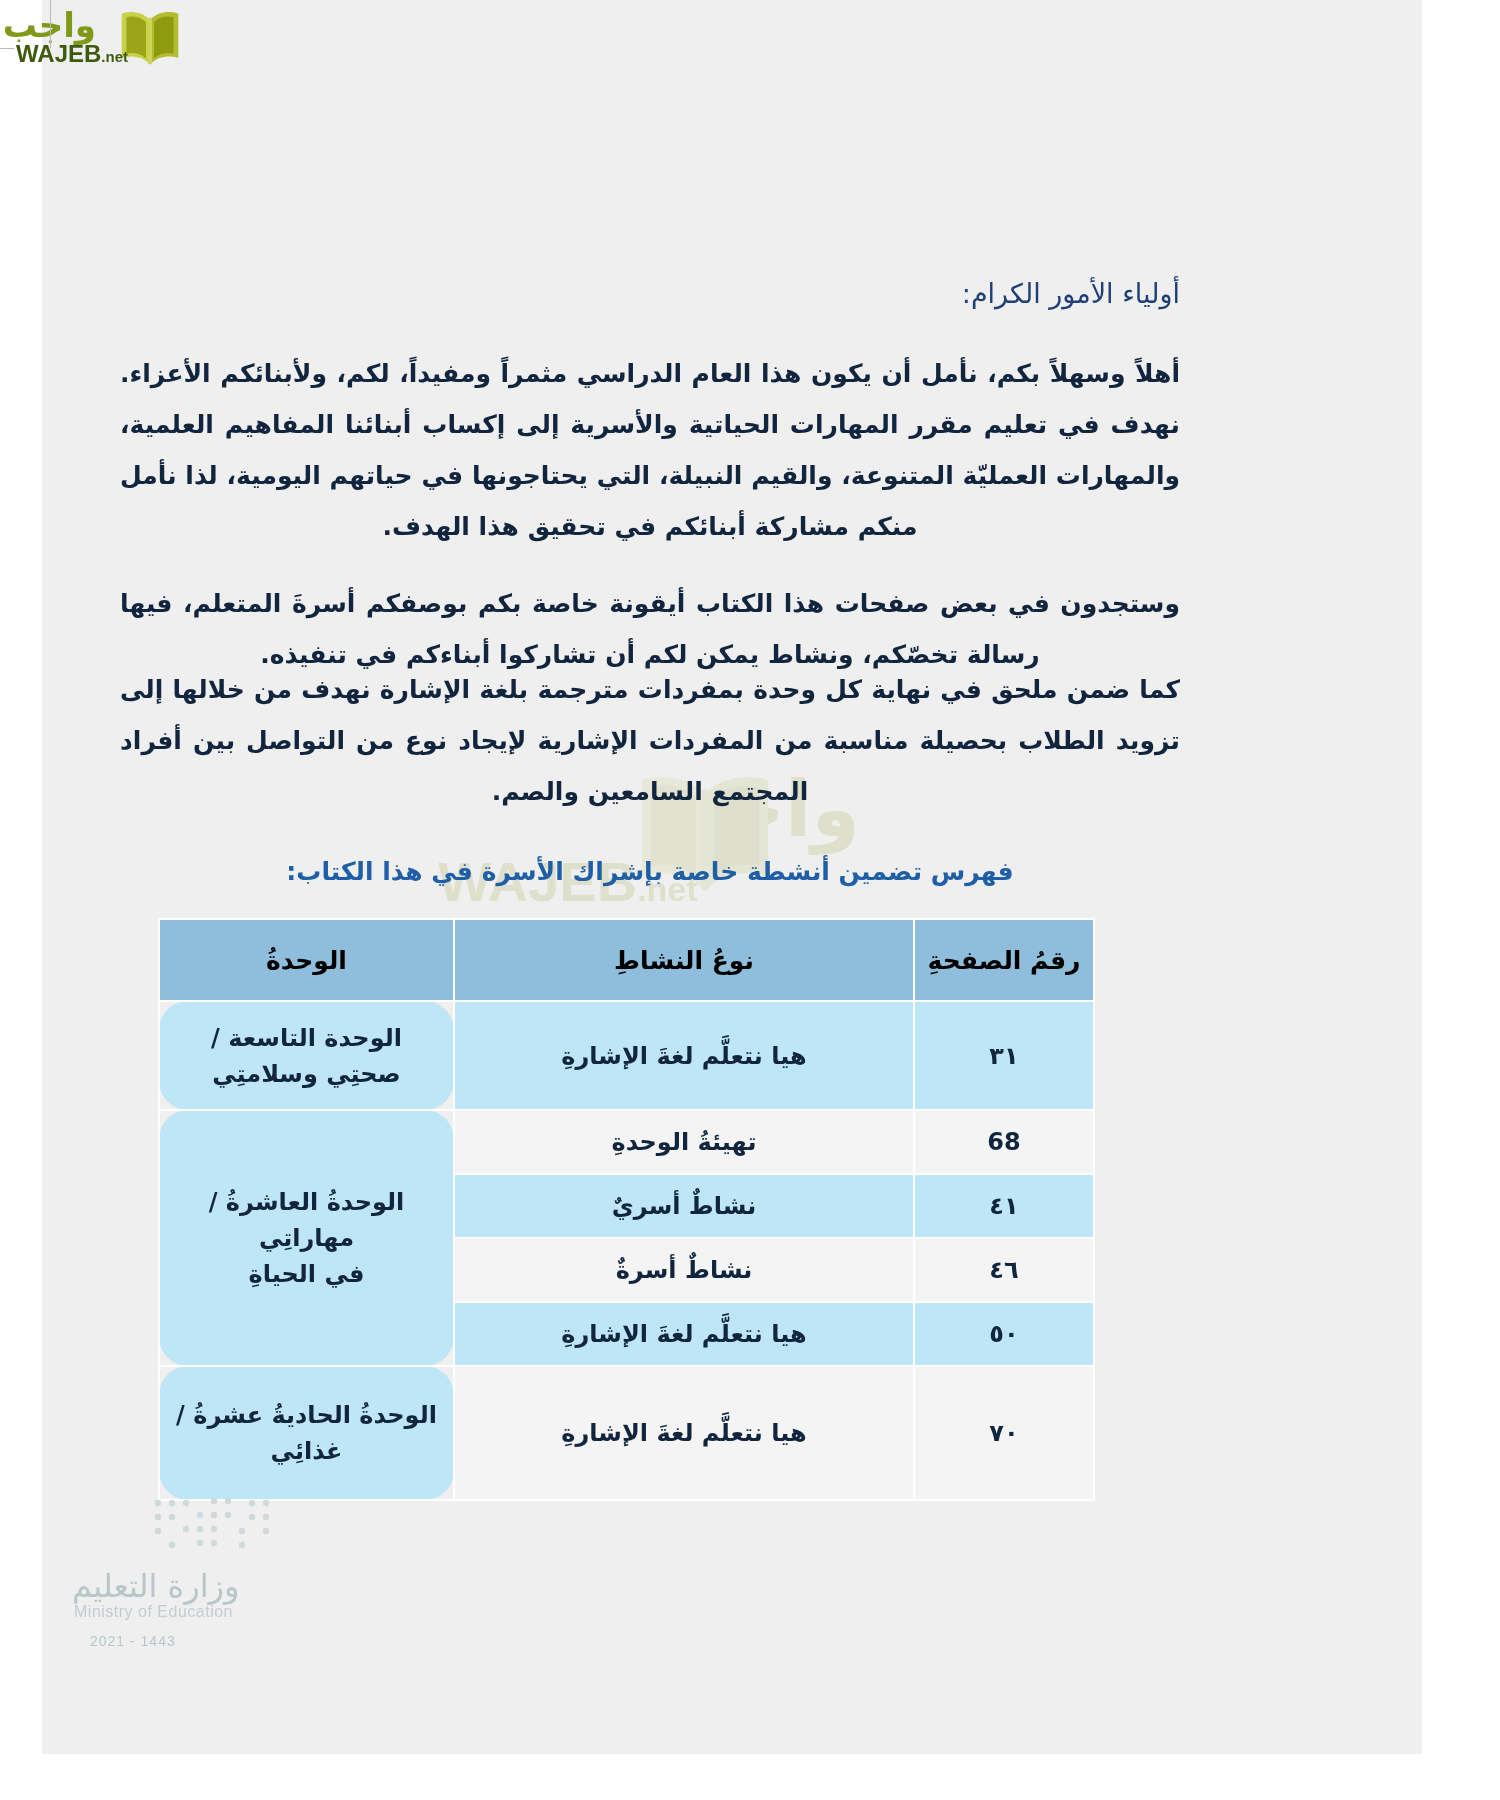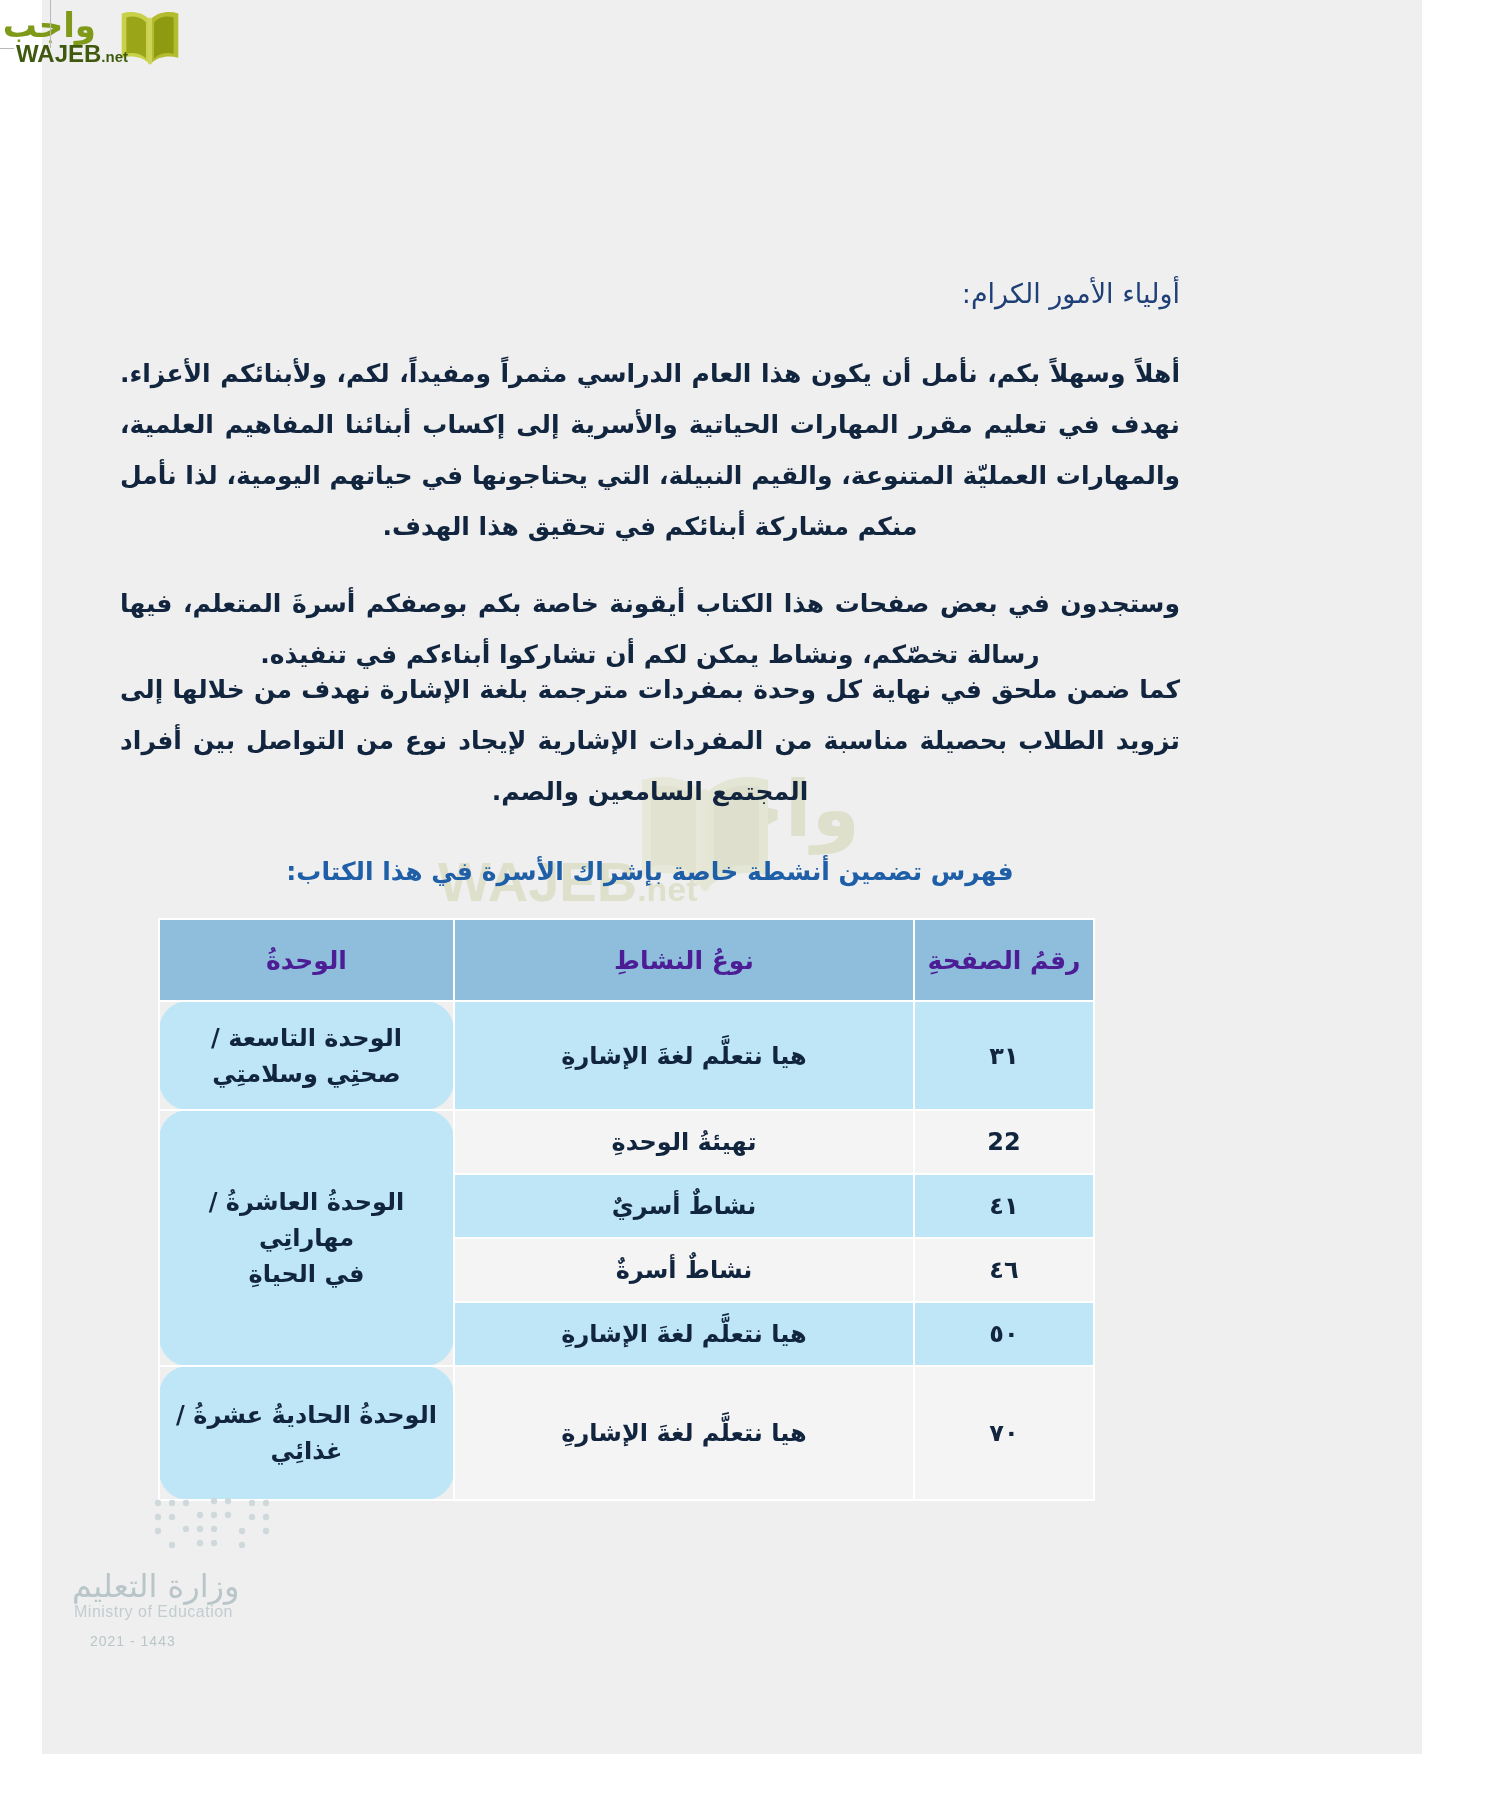--- a/index.html
+++ b/index.html
@@ -226,21 +226,21 @@
     text-align: center;
     vertical-align: middle;
     color: #12253f;
     font-weight: bold;
     direction: rtl;
   }
   #activity-table thead th {
     background: #8fbedd;
     font-size: 25px;
     height: 78px;
-    color: #4c1d95;
+    color: #000000;
     margin-top: 44px;
   }
   #activity-table tbody td {
     font-size: 24px;
   }
   td.c-unit   { background: #bfe6f7; }
   td.c-act-hl { background: #bfe6f7; }
   td.c-act-wh { background: #f4f4f4; }
   td.c-page-hl{ background: #bfe6f7; }
   td.c-page-wh{ background: #f4f4f4; }
@@ -368,21 +368,21 @@
     <tbody>
       <tr class="row-tall">
         <td class="c-page-hl">٣١</td>
         <td class="c-act-hl">هيا نتعلَّم لغةَ الإشارةِ</td>
         <td class="c-unit cell-2line" rowspan="1">
           <div>الوحدة التاسعة /</div>
           <div>صحتِي وسلامتِي</div>
         </td>
       </tr>
       <tr class="row-mid">
-        <td class="c-page-wh">22</td>
+        <td class="c-page-wh">68</td>
         <td class="c-act-wh">تهيئةُ الوحدةِ</td>
         <td class="c-unit cell-2line" rowspan="4">
           <div>الوحدةُ العاشرةُ / مهاراتِي</div>
           <div>في الحياةِ</div>
         </td>
       </tr>
       <tr class="row-mid">
         <td class="c-page-hl">٤١</td>
         <td class="c-act-hl">نشاطٌ أسريٌ</td>
       </tr>

